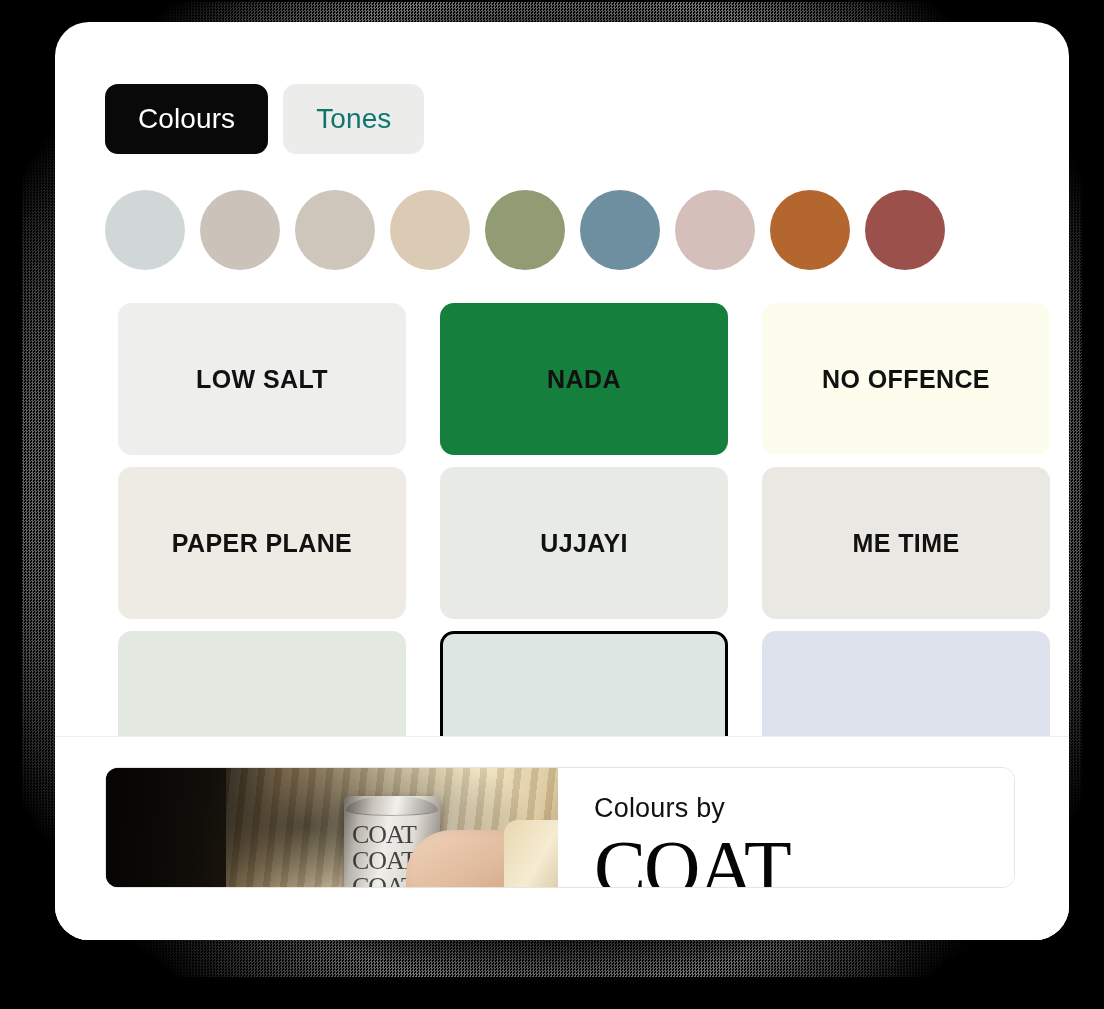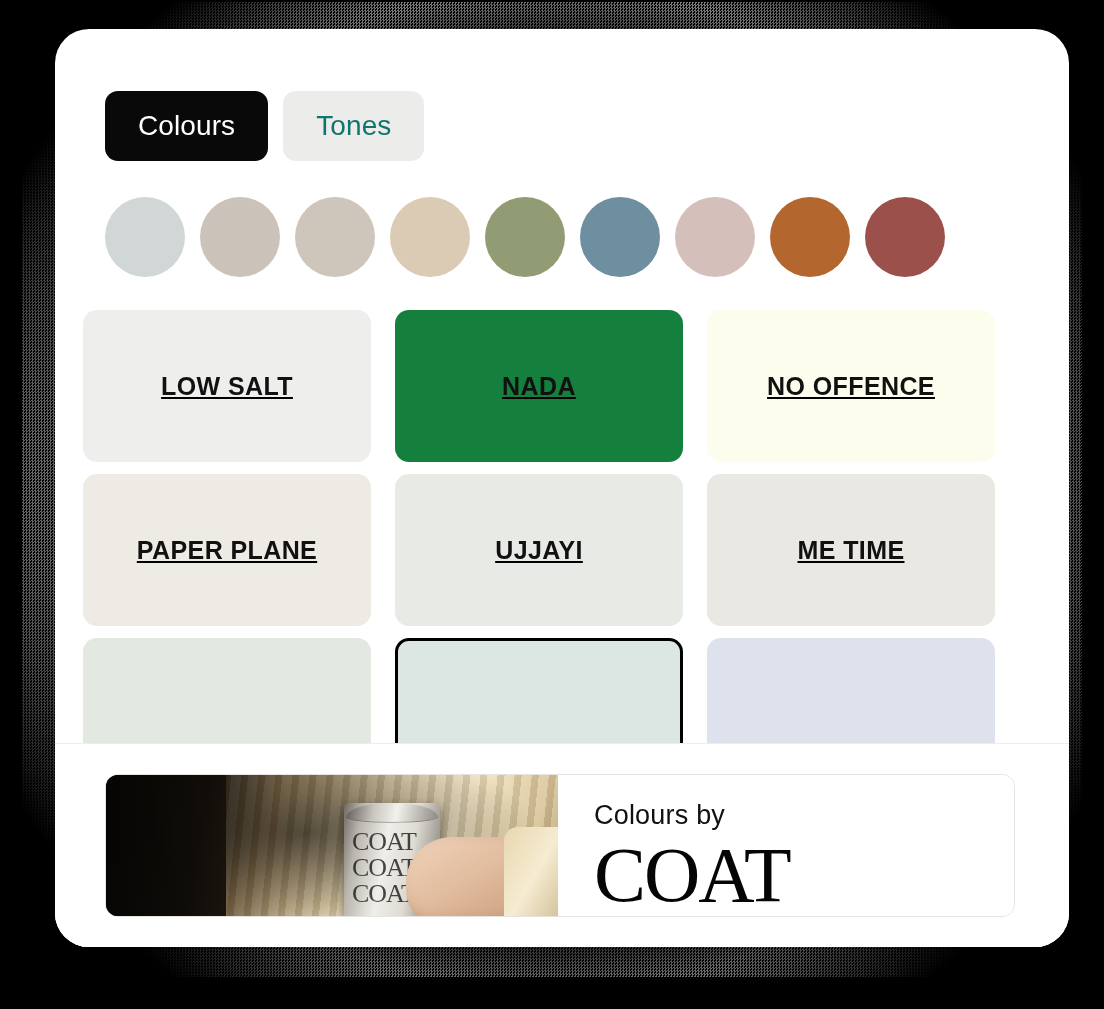--- a/index.html
+++ b/index.html
@@ -34,21 +34,21 @@
     opacity: .55;
     filter: blur(0.4px);
     -webkit-mask-image: radial-gradient(circle at 50% 50%, rgba(0,0,0,0) 54%, rgba(0,0,0,.9) 70%, rgba(0,0,0,0) 86%);
             mask-image: radial-gradient(circle at 50% 50%, rgba(0,0,0,0) 54%, rgba(0,0,0,.9) 70%, rgba(0,0,0,0) 86%);
   }
 
   
   #panel {
     position: absolute;
     left: 55px;
-    top: 29px;
+    top: 22px;
     width: 1014px;
     height: 918px;
     background: #ffffff;
     border-radius: 34px;
     overflow: hidden;
     box-shadow: 0 12px 44px rgba(0,0,0,.55);
   }
 
   
   #scroll-area {
@@ -97,23 +97,22 @@
     height: 80px;
     border-radius: 50%;
     flex: 0 0 auto;
     cursor: pointer;
   }
 
   
   #card-grid {
     display: grid;
     grid-template-columns: repeat(3, 288px);
-    gap: 12px 24px;
-    padding: 33px 0 0 28px;
-    text-decoration: underline;
+    gap: 12px 34px;
+    padding: 33px 0 0 63px;
   }
   .color-card {
     position: relative;
     height: 152px;
     border-radius: 14px;
     display: flex;
     align-items: center;
     justify-content: center;
     cursor: pointer;
     border: 3px solid transparent;
@@ -148,21 +147,21 @@
     width: 1014px;
     height: 204px;
     background: #ffffff;
     border-top: 1px solid #ededea;
   }
   #brand-bar {
     position: absolute;
     left: 50px;
     top: 30px;
     width: 910px;
-    height: 143px;
+    height: 121px;
     border-radius: 13px;
     border: 1px solid #e7e4df;
     background: #ffffff;
     display: flex;
     overflow: hidden;
     cursor: pointer;
   }
 
   
   #brand-photo {

